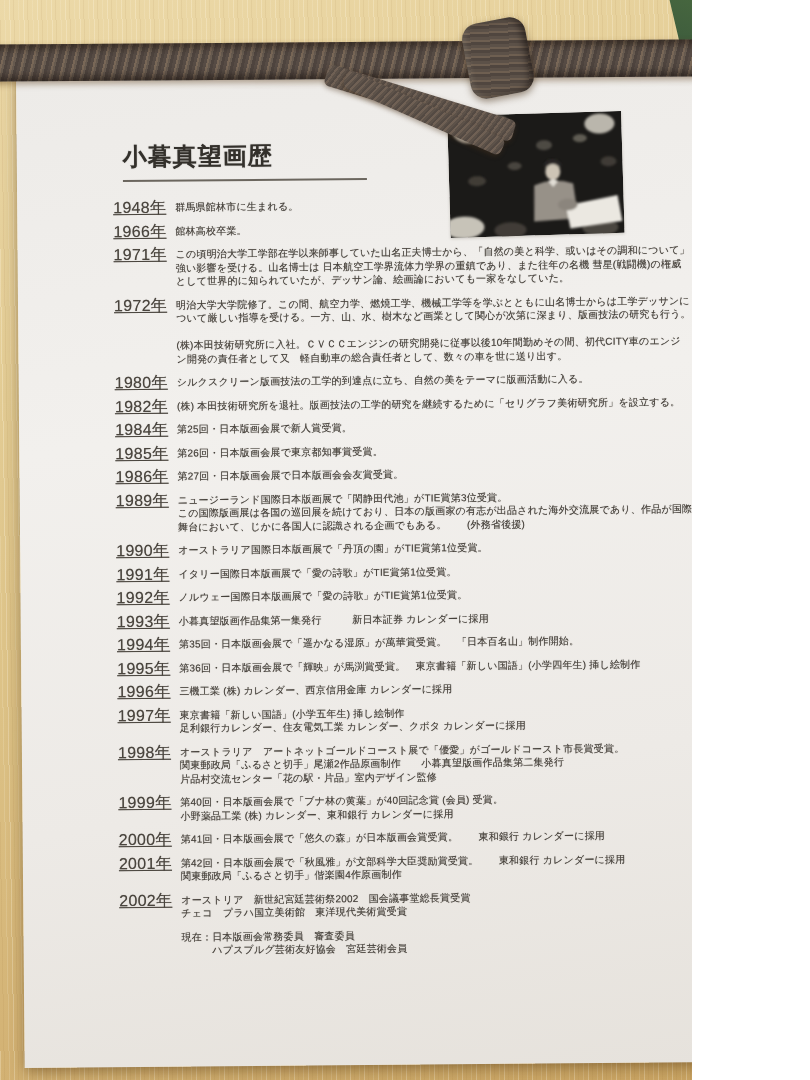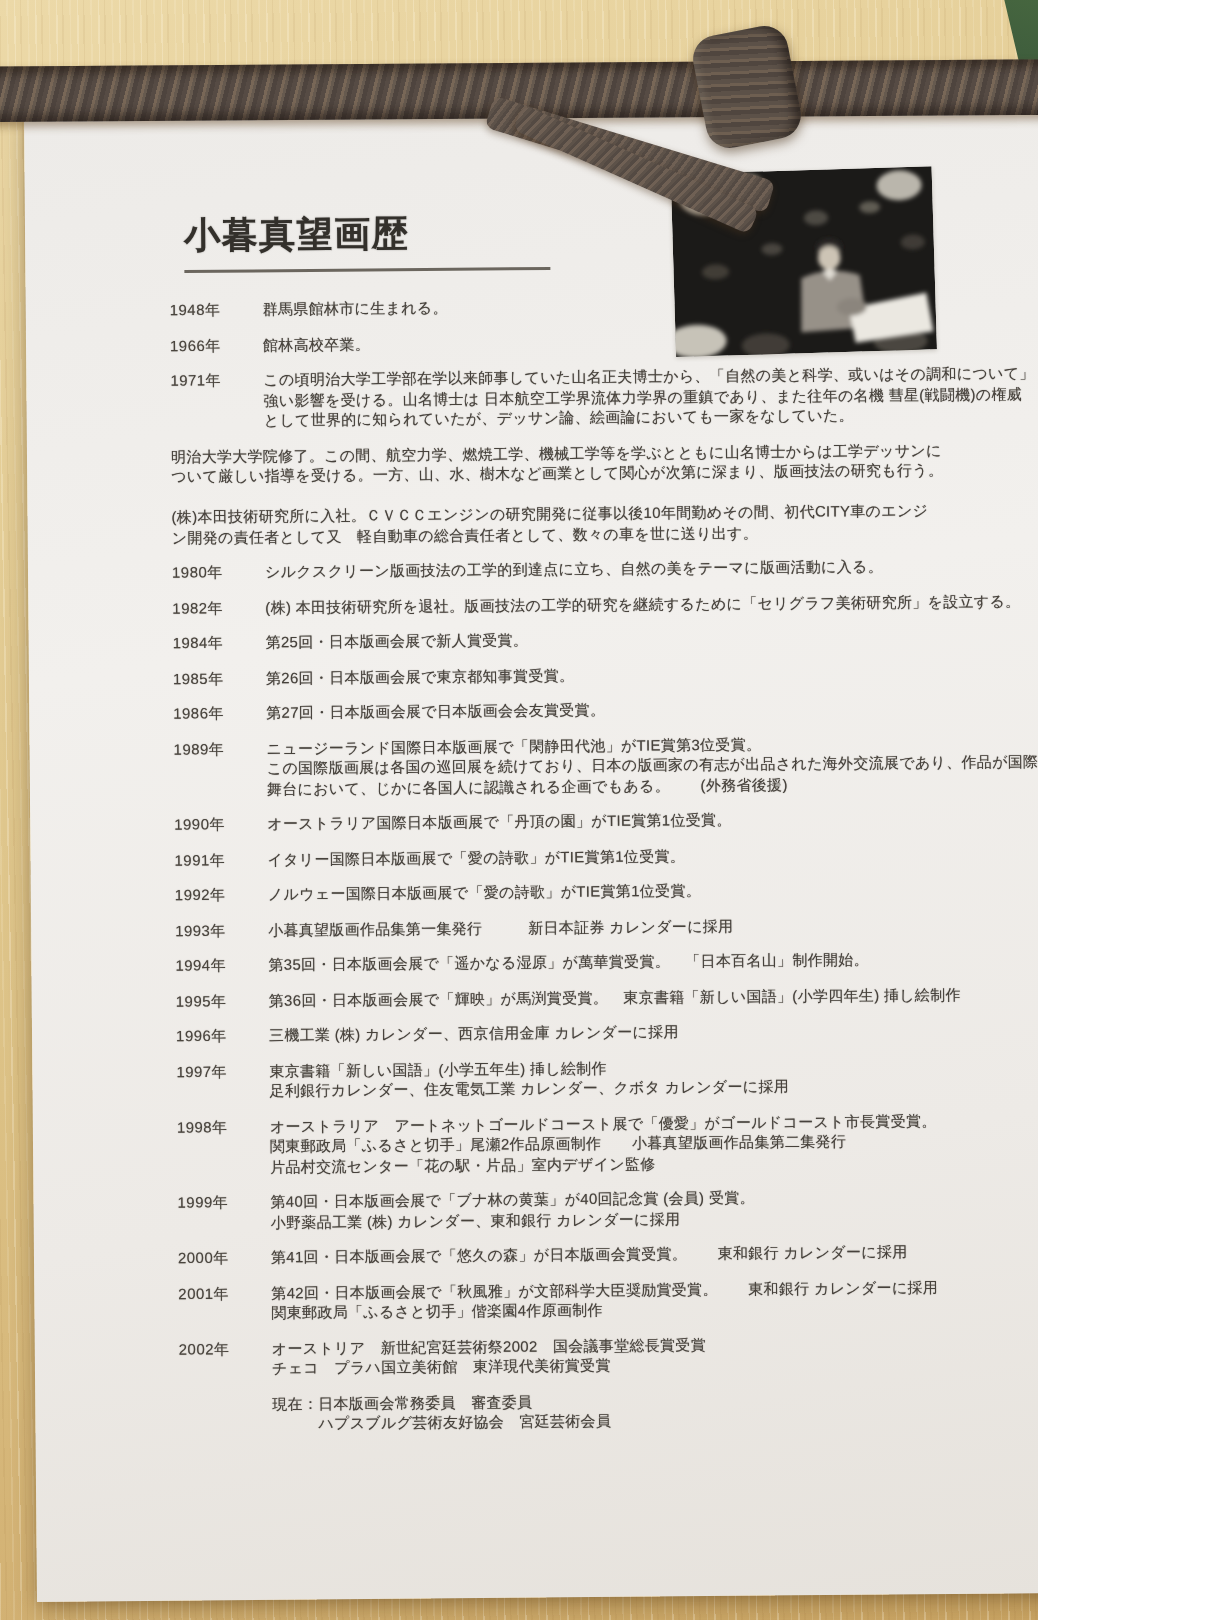--- a/index.html
+++ b/index.html
@@ -88,23 +88,24 @@
   .artist-photo{
     position:absolute; left:432px; top:42px; width:174px; height:122px;
     transform:rotate(-1.2deg); overflow:hidden;
     box-shadow:0 1px 3px rgba(60,50,30,.2);
   }
   .timeline{
     position:absolute; left:96px; top:126px; width:592px;
   }
   .entry{ display:flex; margin-bottom:10px; }
   .year{
-    flex:none; width:62px; font-size:10px; line-height:13.5px;
+    flex:none; width:62px; font-size:16px; line-height:13.5px;
     color:#4a453e; letter-spacing:.3px;
     text-shadow:0 0 .7px rgba(74,69,62,.6);
+    text-decoration:underline;
   }
   .etext{
     flex:1; font-size:10px; line-height:13.5px; white-space:pre-wrap;
     color:#47423c; letter-spacing:.2px;
     text-shadow:0 0 .7px rgba(71,66,60,.6);
   }
 </style>
 </head>
 <body>
 
@@ -167,20 +168,21 @@
           <div class="year">1966年</div>
           <div class="etext">館林高校卒業。</div>
         </div>
         <div class="entry">
           <div class="year">1971年</div>
           <div class="etext">この頃明治大学工学部在学以来師事していた山名正夫博士から、「自然の美と科学、或いはその調和について」
 強い影響を受ける。山名博士は 日本航空工学界流体力学界の重鎮であり、また往年の名機 彗星(戦闘機)の権威
 として世界的に知られていたが、デッサン論、絵画論においても一家をなしていた。</div>
         </div>
         <div class="entry">
+          <div class="year">1972年</div>
           <div class="etext">明治大学大学院修了。この間、航空力学、燃焼工学、機械工学等を学ぶとともに山名博士からは工学デッサンに
 ついて厳しい指導を受ける。一方、山、水、樹木など画業として関心が次第に深まり、版画技法の研究も行う。
 
 (株)本田技術研究所に入社。ＣＶＣＣエンジンの研究開発に従事以後10年間勤めその間、初代CITY車のエンジ
 ン開発の責任者として又　軽自動車の総合責任者として、数々の車を世に送り出す。</div>
         </div>
         <div class="entry">
           <div class="year">1980年</div>
           <div class="etext">シルクスクリーン版画技法の工学的到達点に立ち、自然の美をテーマに版画活動に入る。</div>
         </div>

